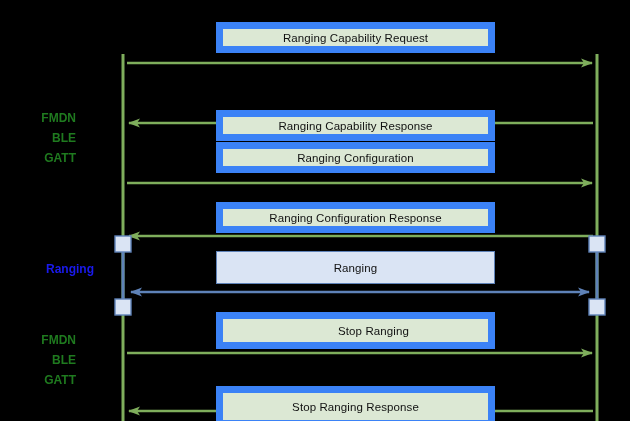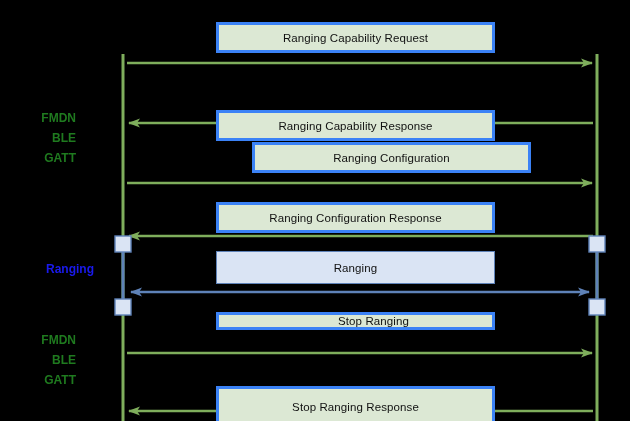--- a/index.html
+++ b/index.html
@@ -30,21 +30,21 @@
     display: flex;
     align-items: center;
     justify-content: center;
     font-size: 11.5px;
     color: #111111;
     letter-spacing: 0.1px;
     white-space: nowrap;
   }
   .msg-box.green {
     background: #dce8d4;
-    border: 3px solid #3b82f6;
+    border: 7px solid #3b82f6;
   }
   .msg-box.blue {
     background: #dae4f4;
     border: 1px solid #5e82b8;
   }
   .phase-label {
     position: absolute;
     text-align: right;
     font-size: 12px;
     font-weight: bold;
@@ -125,33 +125,33 @@
   </div>
 
   <div class="msg-box green" style="left:216px; top:22px; width:279px; height:31px;">
     <span>Ranging Capability Request</span>
   </div>
 
   <div class="msg-box green" style="left:216px; top:82px; width:279px; height:31px;margin-top:28px;">
     <span>Ranging Capability Response</span>
   </div>
 
-  <div class="msg-box green" style="left:216px; top:142px; width:279px; height:31px;margin-left:36px;">
+  <div class="msg-box green" style="left:216px; top:142px; width:279px; height:31px;">
     <span>Ranging Configuration</span>
   </div>
 
   <div class="msg-box green" style="left:216px; top:202px; width:279px; height:31px;">
     <span>Ranging Configuration Response</span>
   </div>
 
   <div class="msg-box blue" style="left:216px; top:251px; width:279px; height:33px;">
     <span>Ranging</span>
   </div>
 
-  <div class="msg-box green" style="left:216px; top:312px; width:279px; height:18px;padding-left:36px;">
+  <div class="msg-box green" style="left:216px; top:312px; width:279px; height:37px;padding-left:36px;">
     <span>Stop Ranging</span>
   </div>
 
   <div class="msg-box green" style="left:216px; top:386px; width:279px; height:41px;">
     <span>Stop Ranging Response</span>
   </div>
 
 </div>
 
 </body></html>

